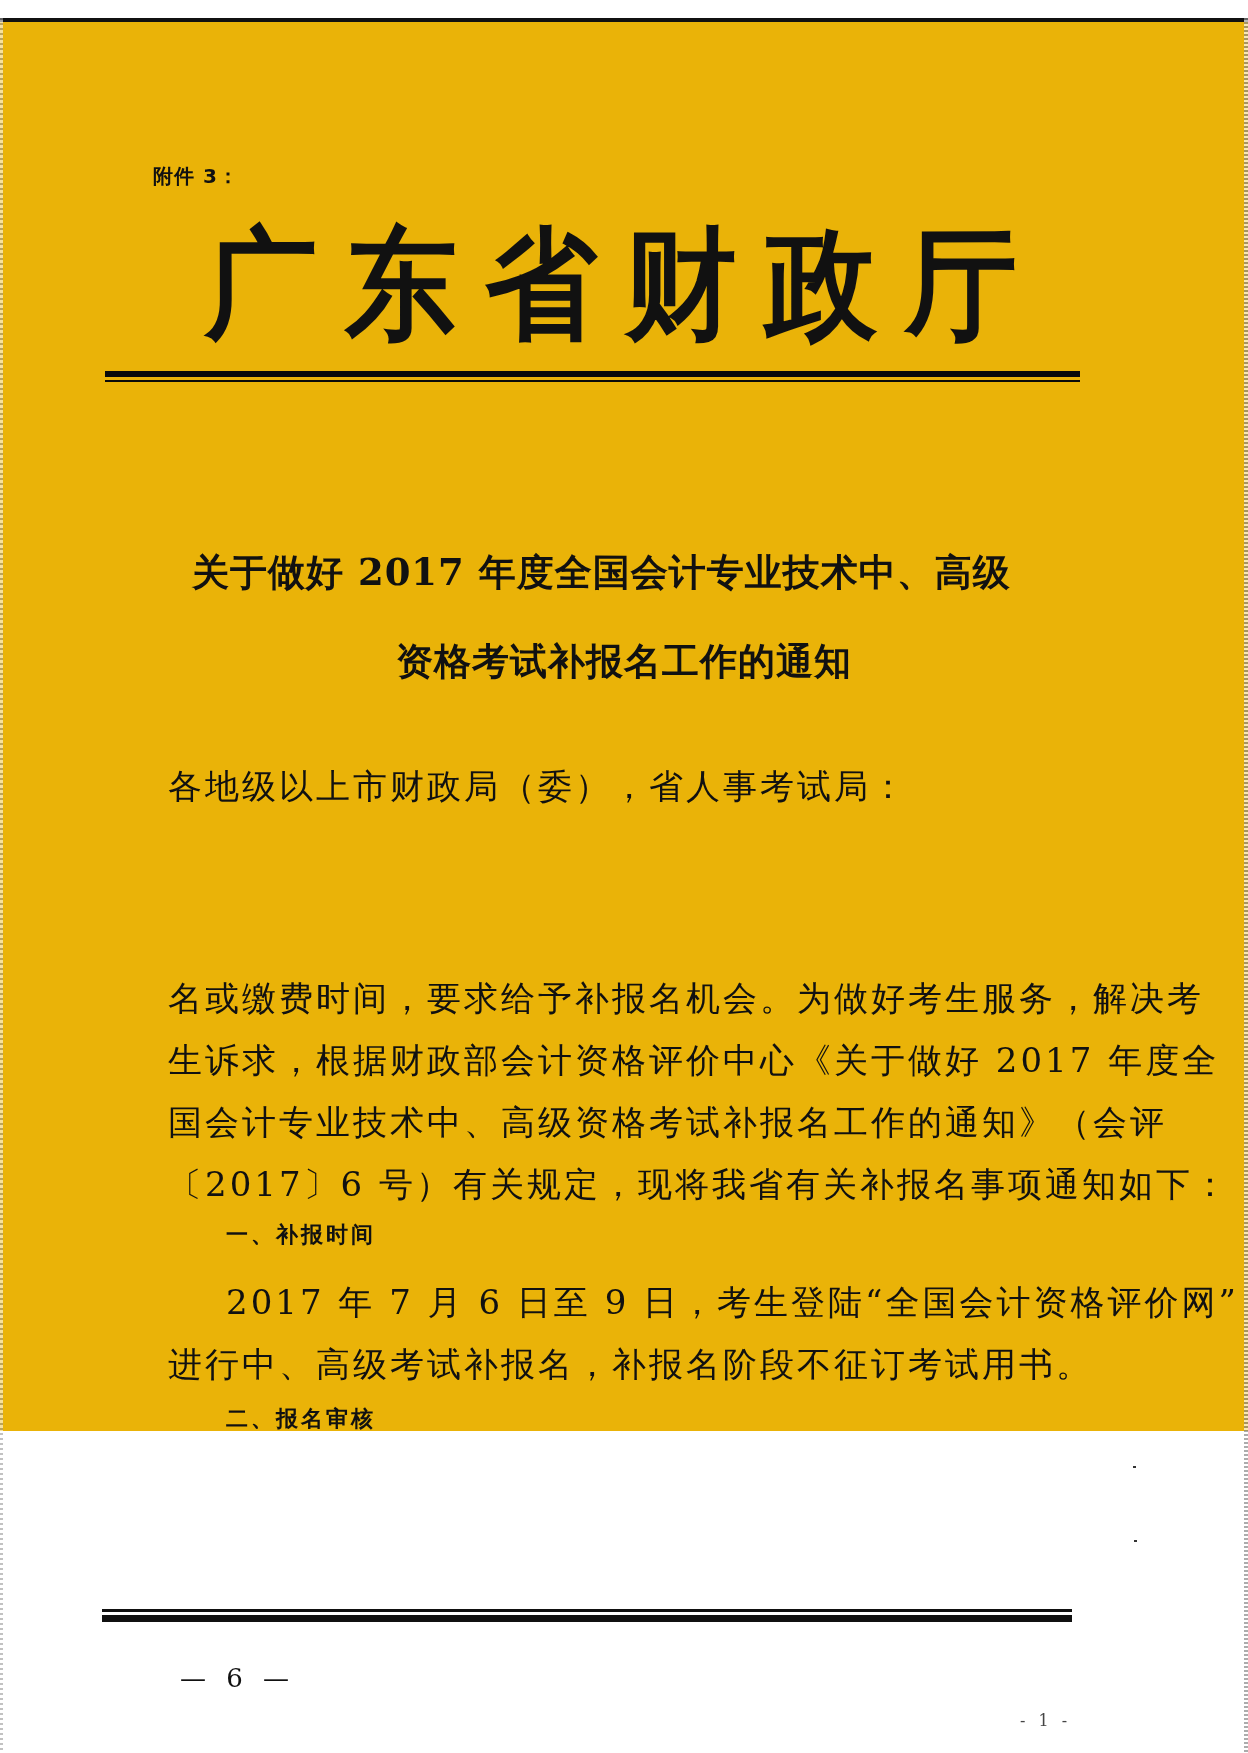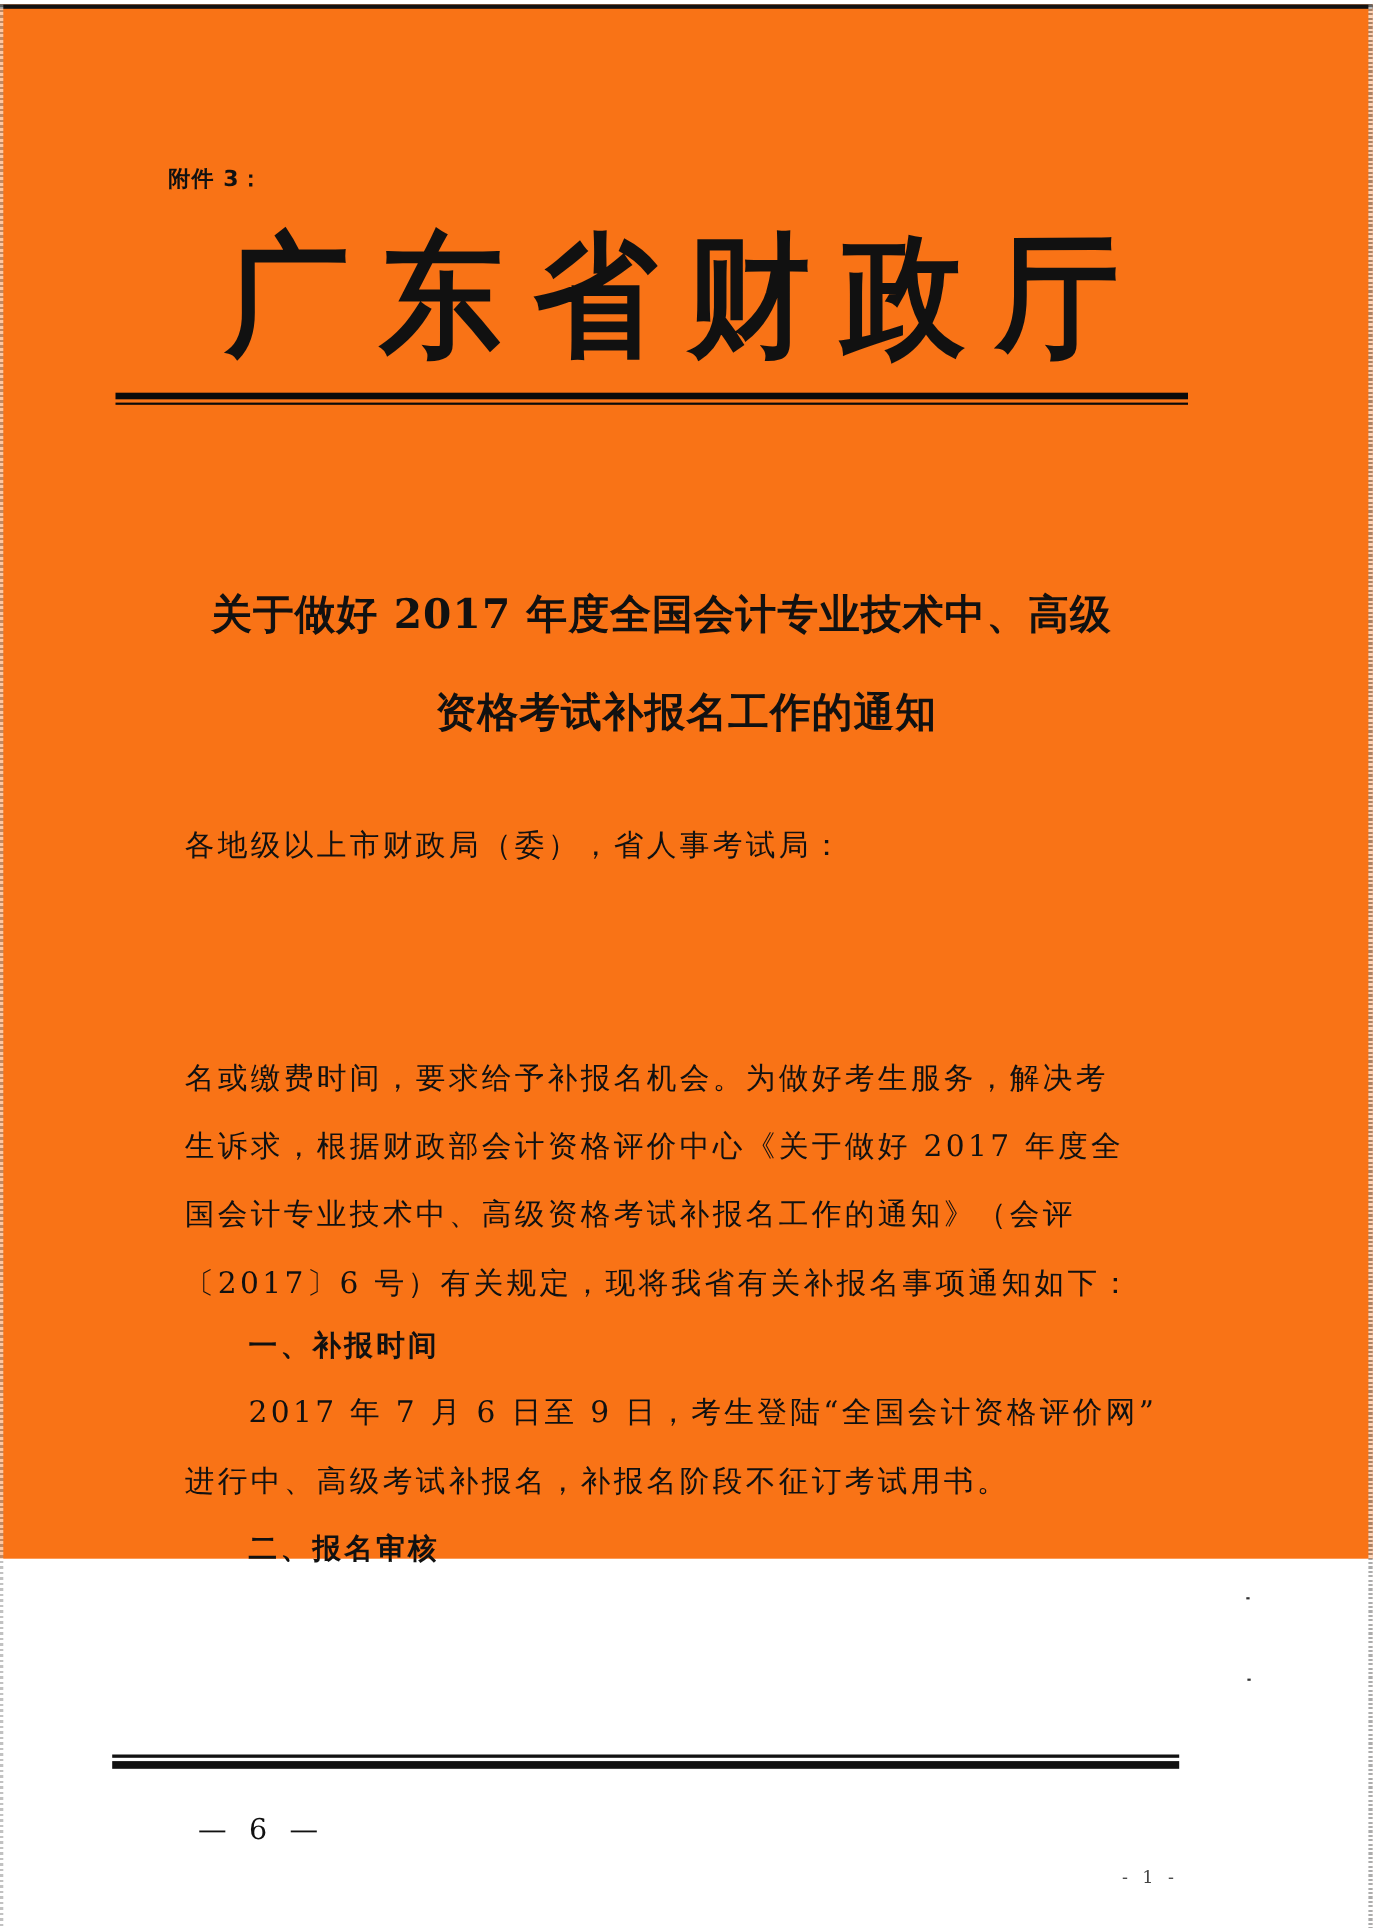--- a/index.html
+++ b/index.html
@@ -1,32 +1,32 @@
 <!DOCTYPE html>
 <html><head>
 <meta charset="utf-8">
 <style>
   html, body { margin: 0; padding: 0; background: #ffffff; }
   body { width: 1248px; height: 1753px; position: relative; overflow: hidden; color: #111; font-family: "DejaVu Serif", "Liberation Serif", serif; }
-  .page { position: absolute; left: 0; top: 4px; width: 1248px; height: 1413px; background: #f97316; }
+  .page { position: absolute; left: 0; top: 18px; width: 1248px; height: 1413px; background: #eab308; }
   .top-edge { position: absolute; left: 0; top: 0; width: 1248px; height: 4px; background: #111; }
   .left-edge { position: absolute; left: 0; top: 0; width: 3px; height: 1753px; background: repeating-linear-gradient(#999 0 2px, #fff 2px 5px); opacity: .6; }
   .right-edge { position: absolute; right: 0; top: 0; width: 4px; height: 1753px; background: repeating-linear-gradient(#888 0 2px, #fff 2px 4px); opacity: .7; }
   .attachment { position: absolute; left: 153px; top: 145px; font-family: "DejaVu Sans", sans-serif; font-size: 20px; font-weight: bold; letter-spacing: 1px; }
   .masthead { position: absolute; left: 205px; top: 205px; font-family: "DejaVu Sans", sans-serif; font-size: 112px; font-weight: bold; letter-spacing: 28px; line-height: 1; transform: scaleY(1.08); transform-origin: top left; }
   .rule-top { position: absolute; left: 105px; width: 975px; }
   .rule-top .thick { height: 6px; background: #0a0a0a; }
   .rule-top .thin { height: 2px; background: #0a0a0a; margin-top: 3px; }
   .docnum { position: absolute; left: 648px; top: 403px; font-size: 25px; letter-spacing: 3px; }
   .title { position: absolute; left: 0; width: 1248px; text-align: center; font-size: 37px; font-weight: bold; letter-spacing: 1px; }
   .title.l1 { top: 530px; left: 168px; width: auto; text-align: left; margin-left: 24px; }
   .title.l2 { top: 619px; }
-  .para { position: absolute; left: 168px; font-size: 27px; letter-spacing: 3px; white-space: nowrap; }
+  .para { position: absolute; left: 168px; font-size: 34px; letter-spacing: 3px; white-space: nowrap; }
   .indent { left: 226px; }
-  .heading { font-weight: bold; font-family: "DejaVu Sans", sans-serif; font-size: 26px; }
+  .heading { font-weight: bold; font-family: "DejaVu Sans", sans-serif; font-size: 22px; }
   .bold { font-weight: bold; }
   .rule-bottom { position: absolute; left: 102px; top: 1591px; width: 970px; }
   .rule-bottom .thin { height: 3px; background: #111; }
   .rule-bottom .thick { height: 7px; background: #111; margin-top: 3px; }
   .pageno { position: absolute; left: 180px; top: 1645px; font-size: 26px; letter-spacing: 6px; }
   .pageno2 { position: absolute; left: 1020px; top: 1693px; font-size: 16px; color: #444; letter-spacing: 4px; }
   .speck { position: absolute; width: 3px; height: 2px; background: #333; }
 </style>
 </head>
 <body>

